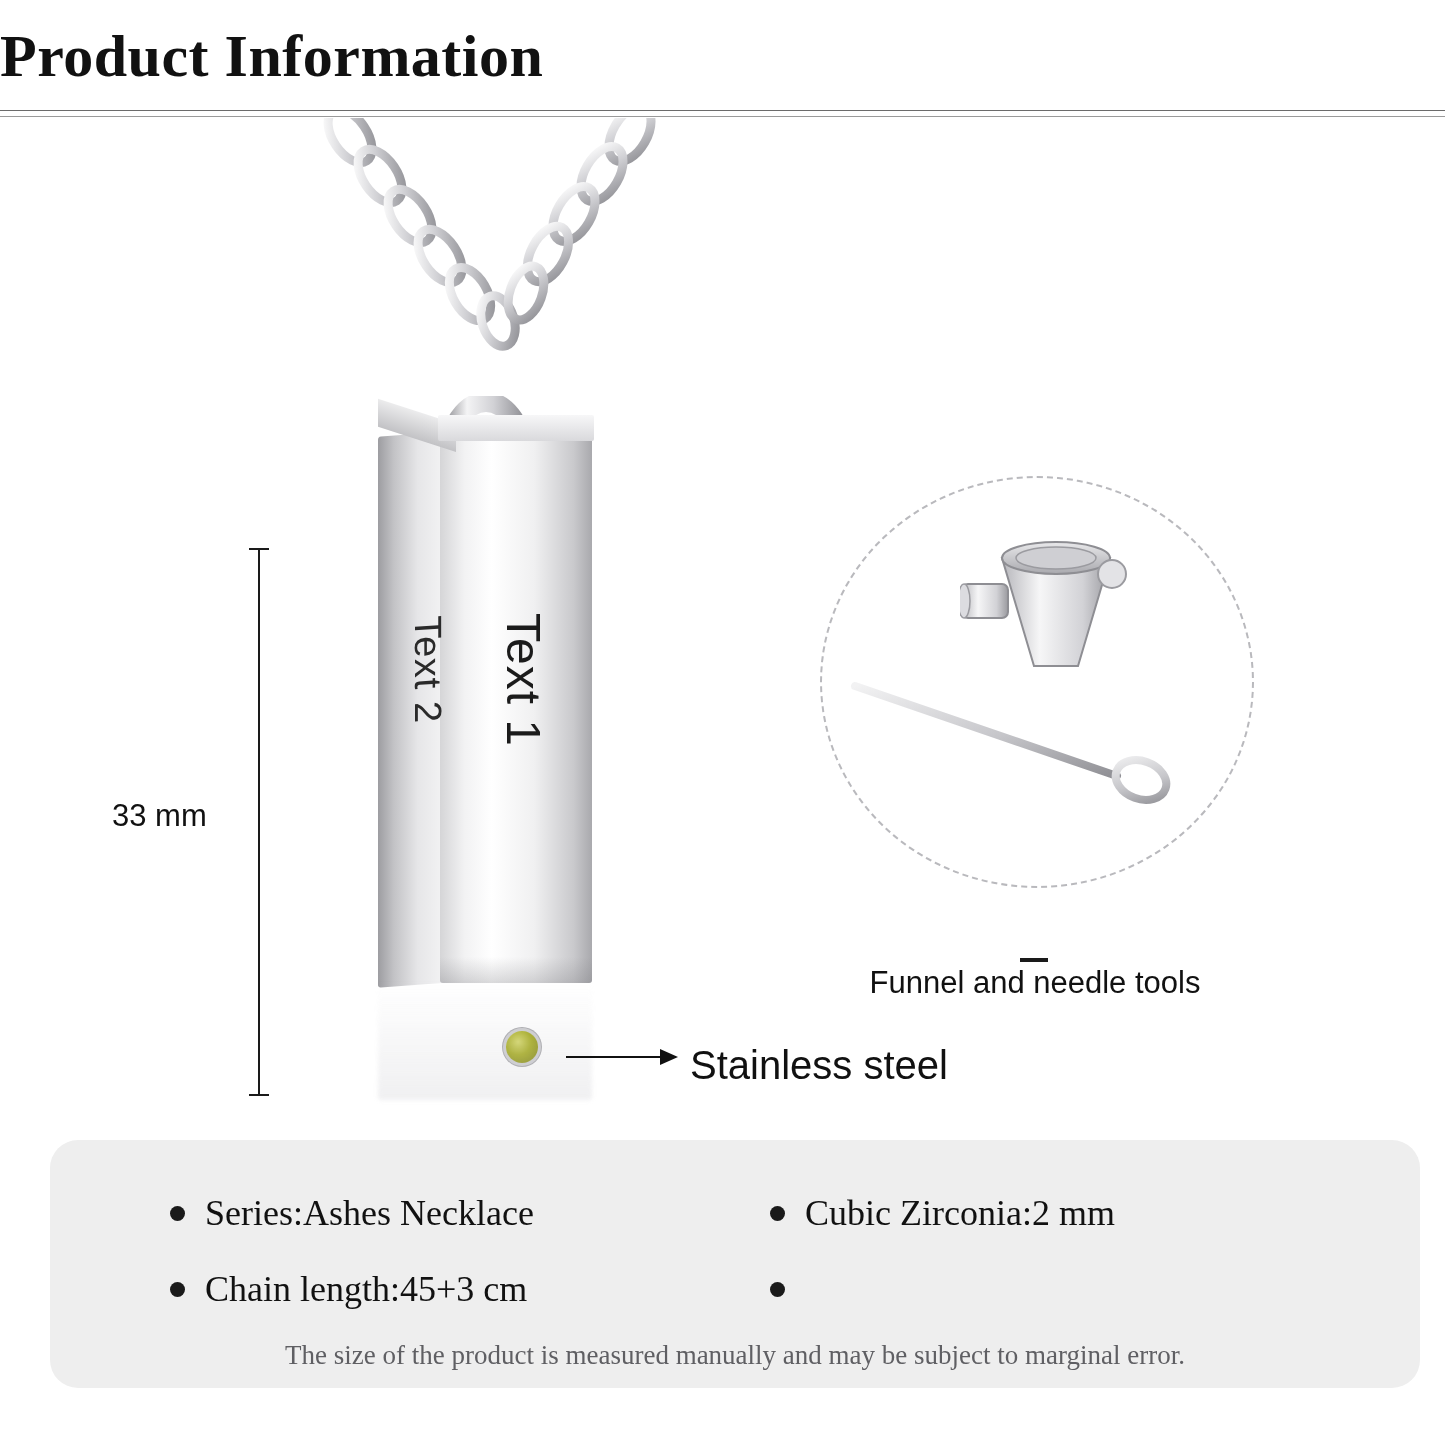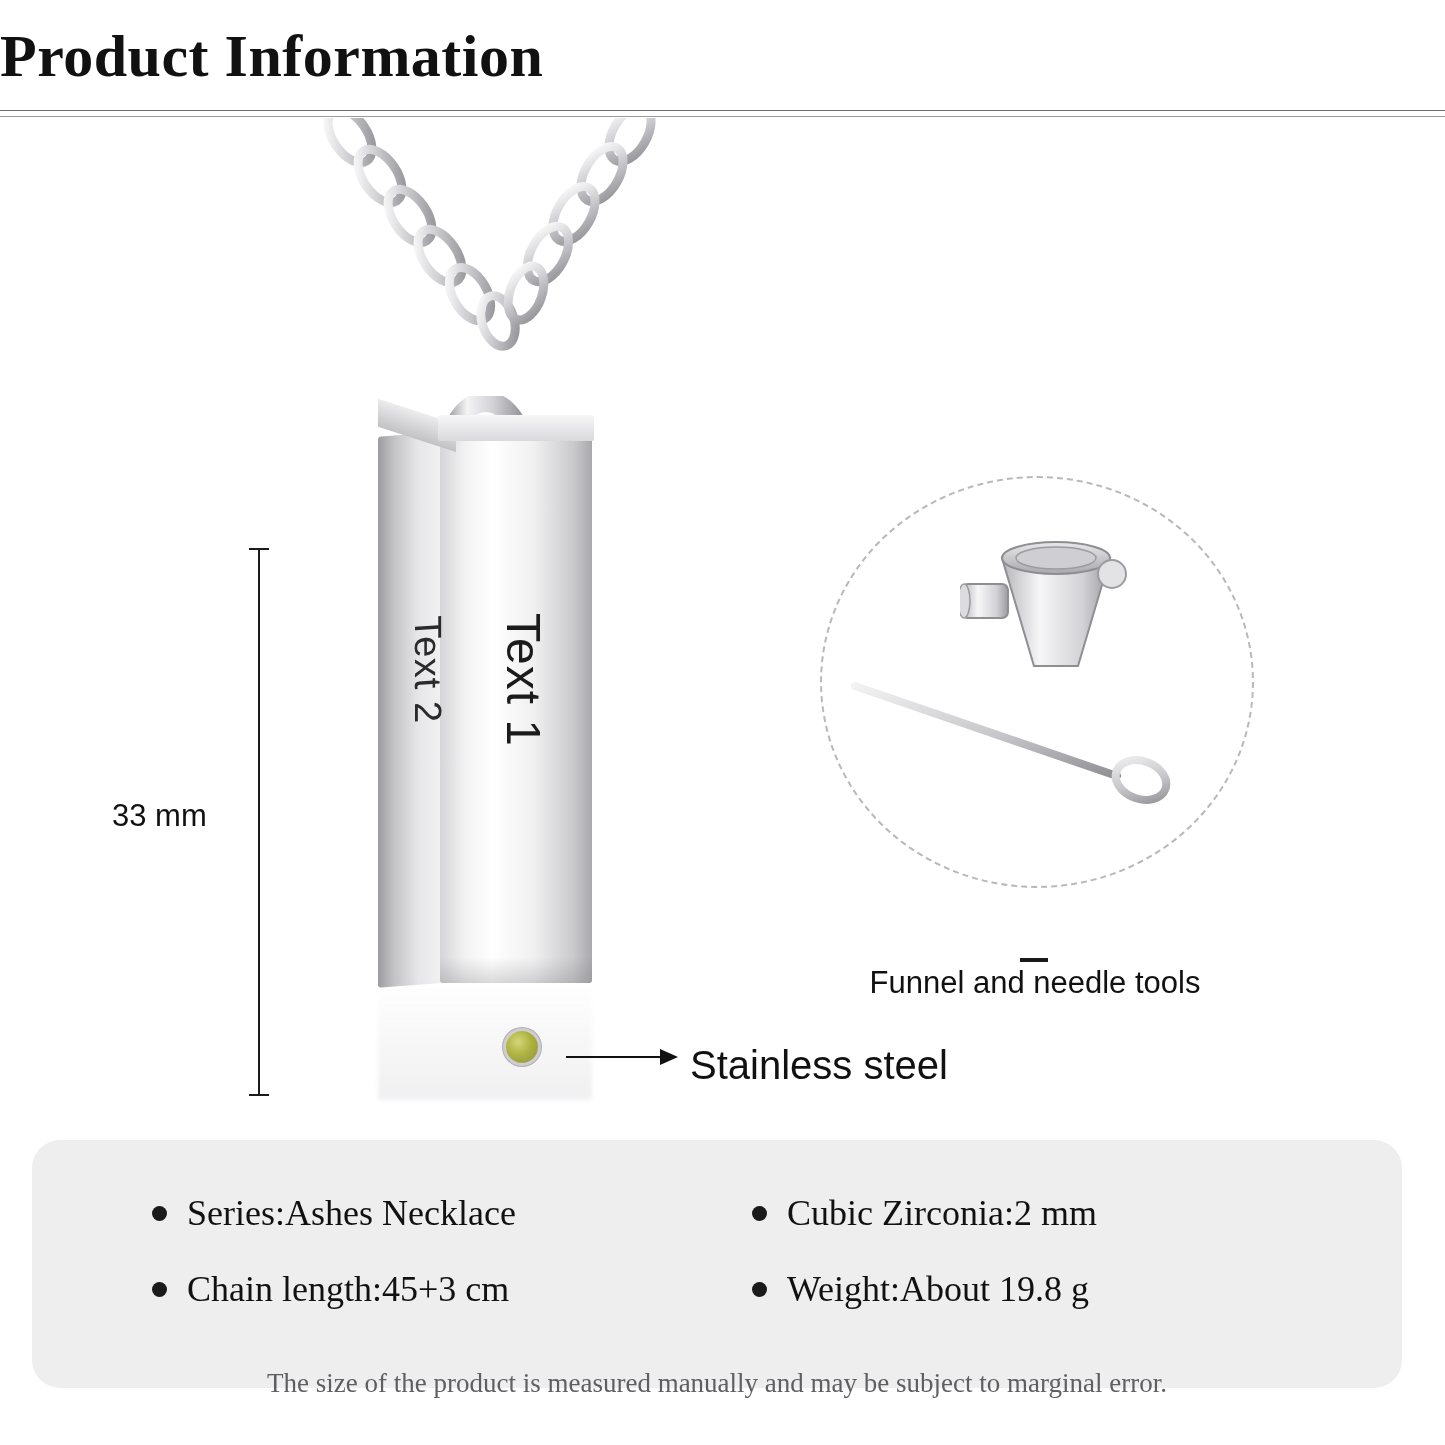--- a/index.html
+++ b/index.html
@@ -314,21 +314,21 @@
     position: absolute;
     left: 845px;
     top: 550px;
     width: 330px;
     height: 140px;
   }
 
   
   .spec-panel {
     position: absolute;
-    left: 32px;
+    left: 50px;
     top: 1140px;
     width: 1370px;
     height: 248px;
     background: #eeeeee;
     border-radius: 28px;
   }
   .spec-grid {
     position: absolute;
     left: 120px;
     top: 52px;
@@ -354,21 +354,20 @@
   }
   .spec-note {
     position: absolute;
     left: 0;
     top: 200px;
     width: 1370px;
     text-align: center;
     font-family: "Liberation Serif", serif;
     font-size: 27px;
     color: #5f5f63;
-    margin-top: 28px;
   }
 </style>
 </head>
 <body>
 
 <div class="page-title">Product Information</div>
 <div class="title-rule">
   <div class="line-a"></div>
   <div class="line-b"></div>
 </div>
@@ -490,17 +489,16 @@
     <div class="spec-item">
       <span class="spec-bullet"></span>
       <span>Cubic Zirconia:2 mm</span>
     </div>
     <div class="spec-item">
       <span class="spec-bullet"></span>
       <span>Chain length:45+3 cm</span>
     </div>
     <div class="spec-item">
       <span class="spec-bullet"></span>
-      <span>Weight:About 19.8 g</span>
     </div>
   </div>
   <div class="spec-note">The size of the product is measured manually and may be subject to marginal error.</div>
 </div>
 
 </body></html>

